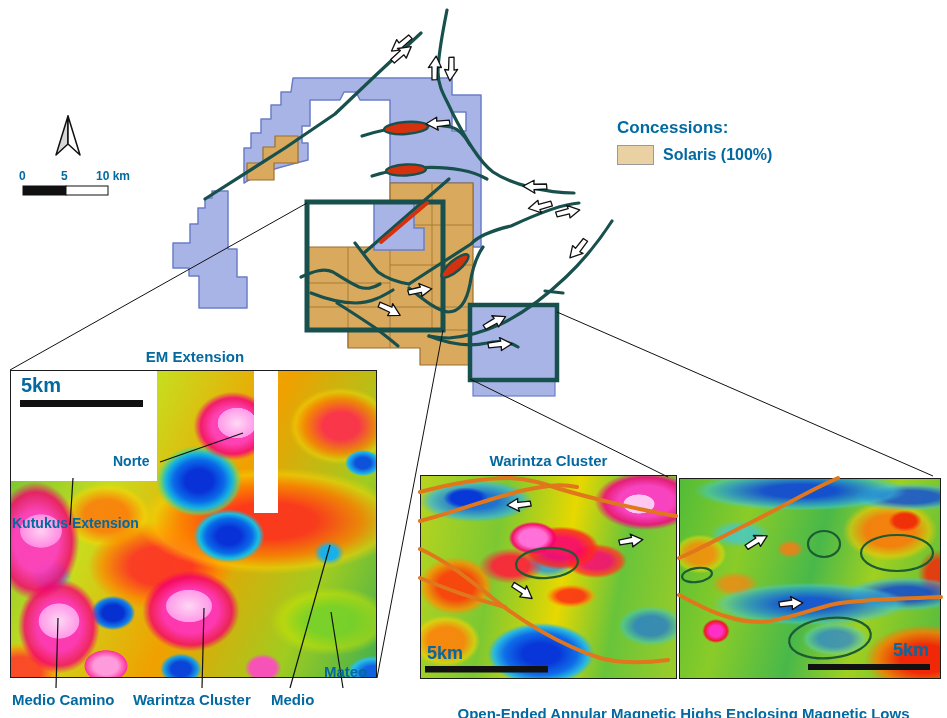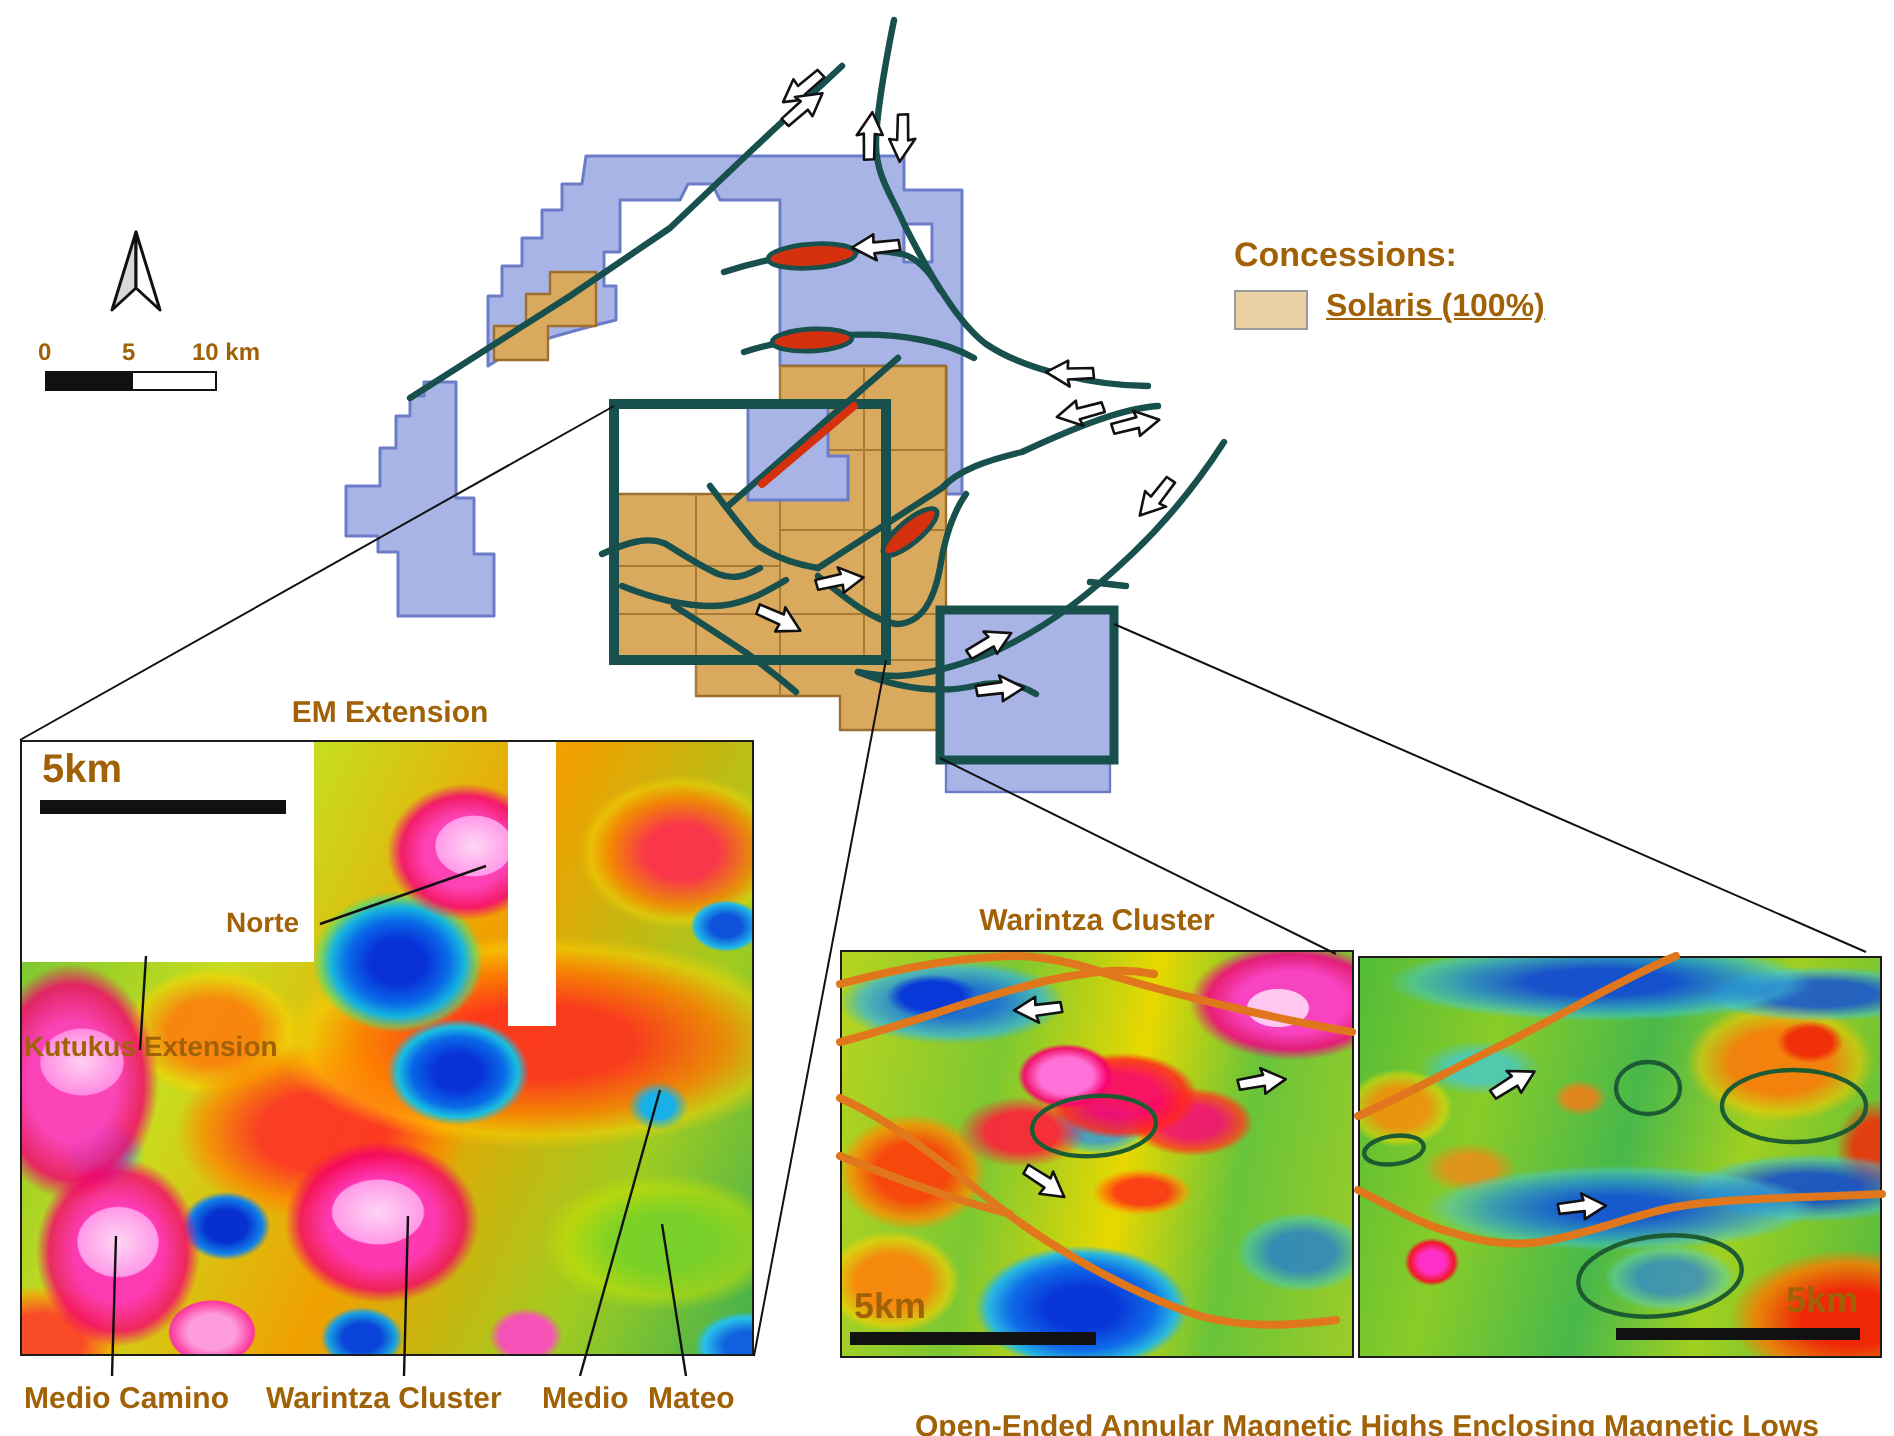--- a/index.html
+++ b/index.html
@@ -1,17 +1,17 @@
 <!DOCTYPE html>
 <html><head>
 <meta charset="utf-8">
 <style>
   html,body{margin:0;padding:0;background:#fff;}
   #canvas{position:relative;width:947px;height:718px;background:#fff;overflow:hidden;
-          font-family:"Liberation Sans",sans-serif;color:#a16207;}
+          font-family:"Liberation Sans",sans-serif;color:#0369a1;}
   #overlay-svg{position:absolute;left:0;top:0;z-index:3;pointer-events:none;}
   .heat{position:absolute;z-index:1;border:1.5px solid #1c1c1c;box-sizing:border-box;}
   #em-heat{left:10px;top:370px;width:367px;height:308px;
     background:
       radial-gradient(ellipse 28px 22px at 226px 52px,#ffd8f5 0%,#ff9ae8 68%,transparent 70%),
       radial-gradient(ellipse 52px 45px at 222px 55px,rgba(255,60,190,.95) 40%,rgba(246,0,120,.85) 62%,transparent 76%),
       radial-gradient(ellipse 30px 24px at 30px 160px,#ffd0f2 0%,#ff8ce2 68%,transparent 71%),
       radial-gradient(ellipse 55px 75px at 25px 170px,rgba(255,60,190,.95) 40%,rgba(244,0,110,.82) 65%,transparent 79%),
       radial-gradient(ellipse 30px 26px at 48px 250px,#ffd6f4 0%,#ff9ae8 66%,transparent 69%),
       radial-gradient(ellipse 52px 60px at 48px 255px,rgba(255,50,185,.95) 42%,rgba(244,0,110,.8) 66%,transparent 79%),
@@ -65,21 +65,21 @@
       radial-gradient(ellipse 70px 40px at 245px 180px,#f02808 35%,rgba(255,120,0,.8) 68%,transparent 86%),
       radial-gradient(ellipse 16px 14px at 36px 152px,#ff30c8 0 40%,#f01828 70%,transparent 86%),
       radial-gradient(ellipse 30px 22px at 20px 75px,rgba(255,140,10,.85) 45%,rgba(255,220,0,.5) 75%,transparent 89%),
       radial-gradient(ellipse 18px 12px at 110px 70px,rgba(255,120,20,.8) 40%,transparent 76%),
       radial-gradient(ellipse 30px 16px at 55px 105px,rgba(250,130,20,.75) 40%,transparent 79%),
       linear-gradient(105deg,#52bc38,#8acc28 25%,#48b84a 50%,#a0d020 70%,#50ba40);}
   .em-white{position:absolute;background:#fff;z-index:2;}
   .txt{position:absolute;z-index:4;font-weight:bold;white-space:nowrap;}
   .anomaly-label{font-size:15px;}
   #legend{position:absolute;left:617px;top:118px;z-index:4;}
-  #legend .row{display:flex;margin-top:7px;text-decoration:underline;}
+  #legend .row{display:flex;align-items:center;margin-top:7px;}
   #legend .swatch{width:37px;height:20px;border:1.5px solid #8a97c9;margin-right:9px;box-sizing:border-box;}
   #legend .sw-tan{background:#ead1a4;border-color:#9a9a9a;}
   #legend .sw-blue{background:#c9d3f2;}
   #legend .lg-title{font-weight:bold;font-size:17px;}
   #legend .lg-label{font-weight:bold;font-size:16px;}
 </style>
 </head>
 <body>
 
 <div id="canvas">
@@ -231,21 +231,21 @@
   <div class="txt" style="left:61px;top:169px;font-size:12px;">5</div>
   <div class="txt" style="left:96px;top:169px;font-size:12px;">10 km</div>
 
   <div class="txt" style="left:110px;top:348px;width:170px;text-align:center;font-size:15px;">EM Extension</div>
   <div class="txt" style="left:21px;top:374px;font-size:20px;">5km</div>
   <div class="txt" style="left:113px;top:453px;font-size:14px;">Norte</div>
   <div class="txt" style="left:12px;top:485px;font-size:14px;margin-top:30px;">Kutukus Extension</div>
   <div class="txt anomaly-label" style="left:12px;top:691px;">Medio Camino</div>
   <div class="txt anomaly-label" style="left:133px;top:691px;">Warintza Cluster</div>
   <div class="txt anomaly-label" style="left:271px;top:691px;">Medio</div>
-  <div class="txt anomaly-label" style="left:324px;top:691px;">Mateo</div>
+  <div class="txt anomaly-label" style="left:324px;top:663px;">Mateo</div>
 
   <div class="txt" style="left:420px;top:452px;width:257px;text-align:center;font-size:15px;">Warintza Cluster</div>
   <div class="txt" style="left:427px;top:643px;font-size:18px;">5km</div>
   <div class="txt" style="left:893px;top:640px;font-size:18px;">5km</div>
 
   <div class="txt" style="left:420px;top:693px;width:527px;text-align:center;font-size:15px;margin-top:12px;">Open-Ended Annular Magnetic Highs Enclosing Magnetic Lows</div>
 
 </div>
 
 </body></html>

